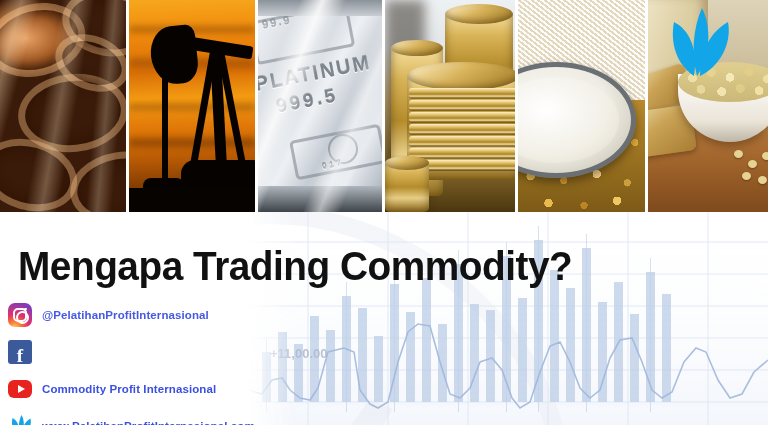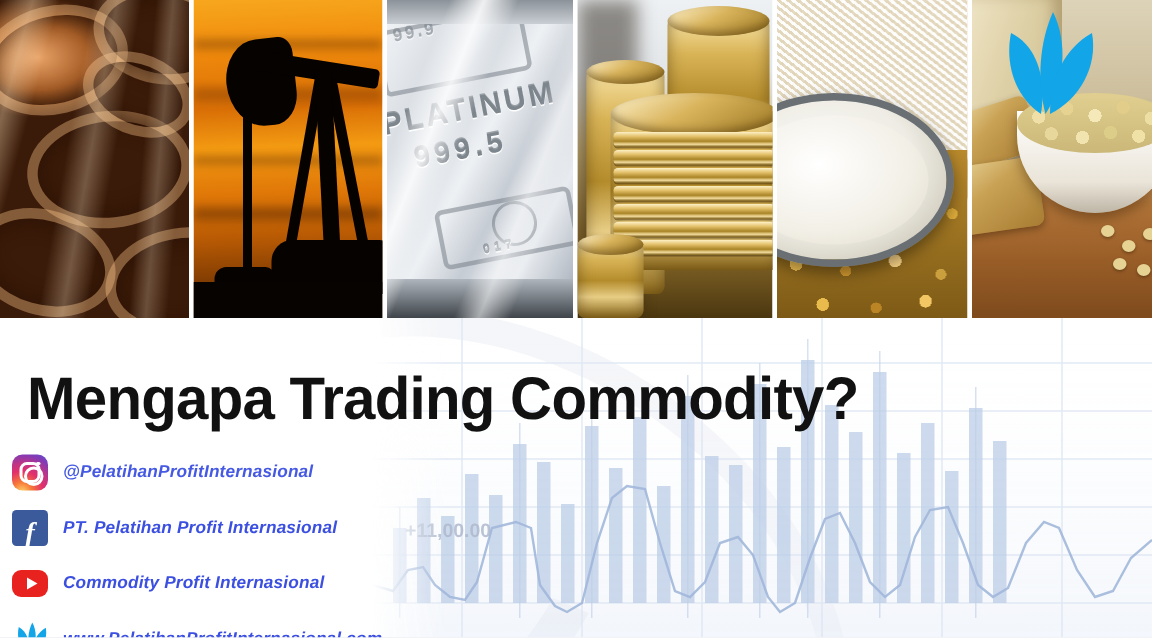--- a/index.html
+++ b/index.html
@@ -172,21 +172,21 @@
     transform:rotate(34deg);}
 
   
   .headline{position:absolute;left:18px;top:219px;z-index:8;
     font-family:"Liberation Sans Narrow","Liberation Sans",sans-serif;
     font-weight:700;font-size:40px;letter-spacing:-0.5px;color:#111111;
     white-space:nowrap;line-height:1;transform:scaleX(.97);transform-origin:left top;}
 
   
   .socials{position:absolute;left:8px;top:300px;z-index:9;}
-  .srow{display:flex;align-items:center;height:30px;margin-bottom:7px;font-style:italic;}
+  .srow{display:flex;align-items:center;height:30px;margin-bottom:7px;}
   .sicon{width:24px;height:24px;flex:0 0 24px;margin-right:10px;position:relative;border-radius:6px;}
   .slabel{font-size:11.5px;font-weight:700;color:#3b4fe0;letter-spacing:.1px;
     font-family:"Liberation Sans",sans-serif;}
   .slabel.ig{color:#4559e3;}
 
   .ig-ico{background:
       radial-gradient(circle at 28% 104%,#fdd36a 0%,#f77737 22%,#e1306c 46%,#c13584 62%,#833ab4 82%,#5b51d8 100%);
     border-radius:7px;}
   .ig-ico .sq{position:absolute;left:5px;top:5px;right:5px;bottom:5px;border:2px solid #fff;border-radius:5px;}
   .ig-ico .ci{position:absolute;left:7.5px;top:7.5px;width:9px;height:9px;border:2px solid #fff;border-radius:50%;}
@@ -401,21 +401,20 @@
         <div class="ci"></div>
         <div class="dt"></div>
       </div>
       <span class="slabel ig">@PelatihanProfitInternasional</span>
     </div>
 
     <div class="srow">
       <div class="sicon fb-ico">
         <span class="f">f</span>
       </div>
-      <span class="slabel">PT. Pelatihan Profit Internasional</span>
     </div>
 
     <div class="srow">
       <div class="sicon">
         <div class="yt-ico">
           <div class="tri"></div>
         </div>
       </div>
       <span class="slabel">Commodity Profit Internasional</span>
     </div>

